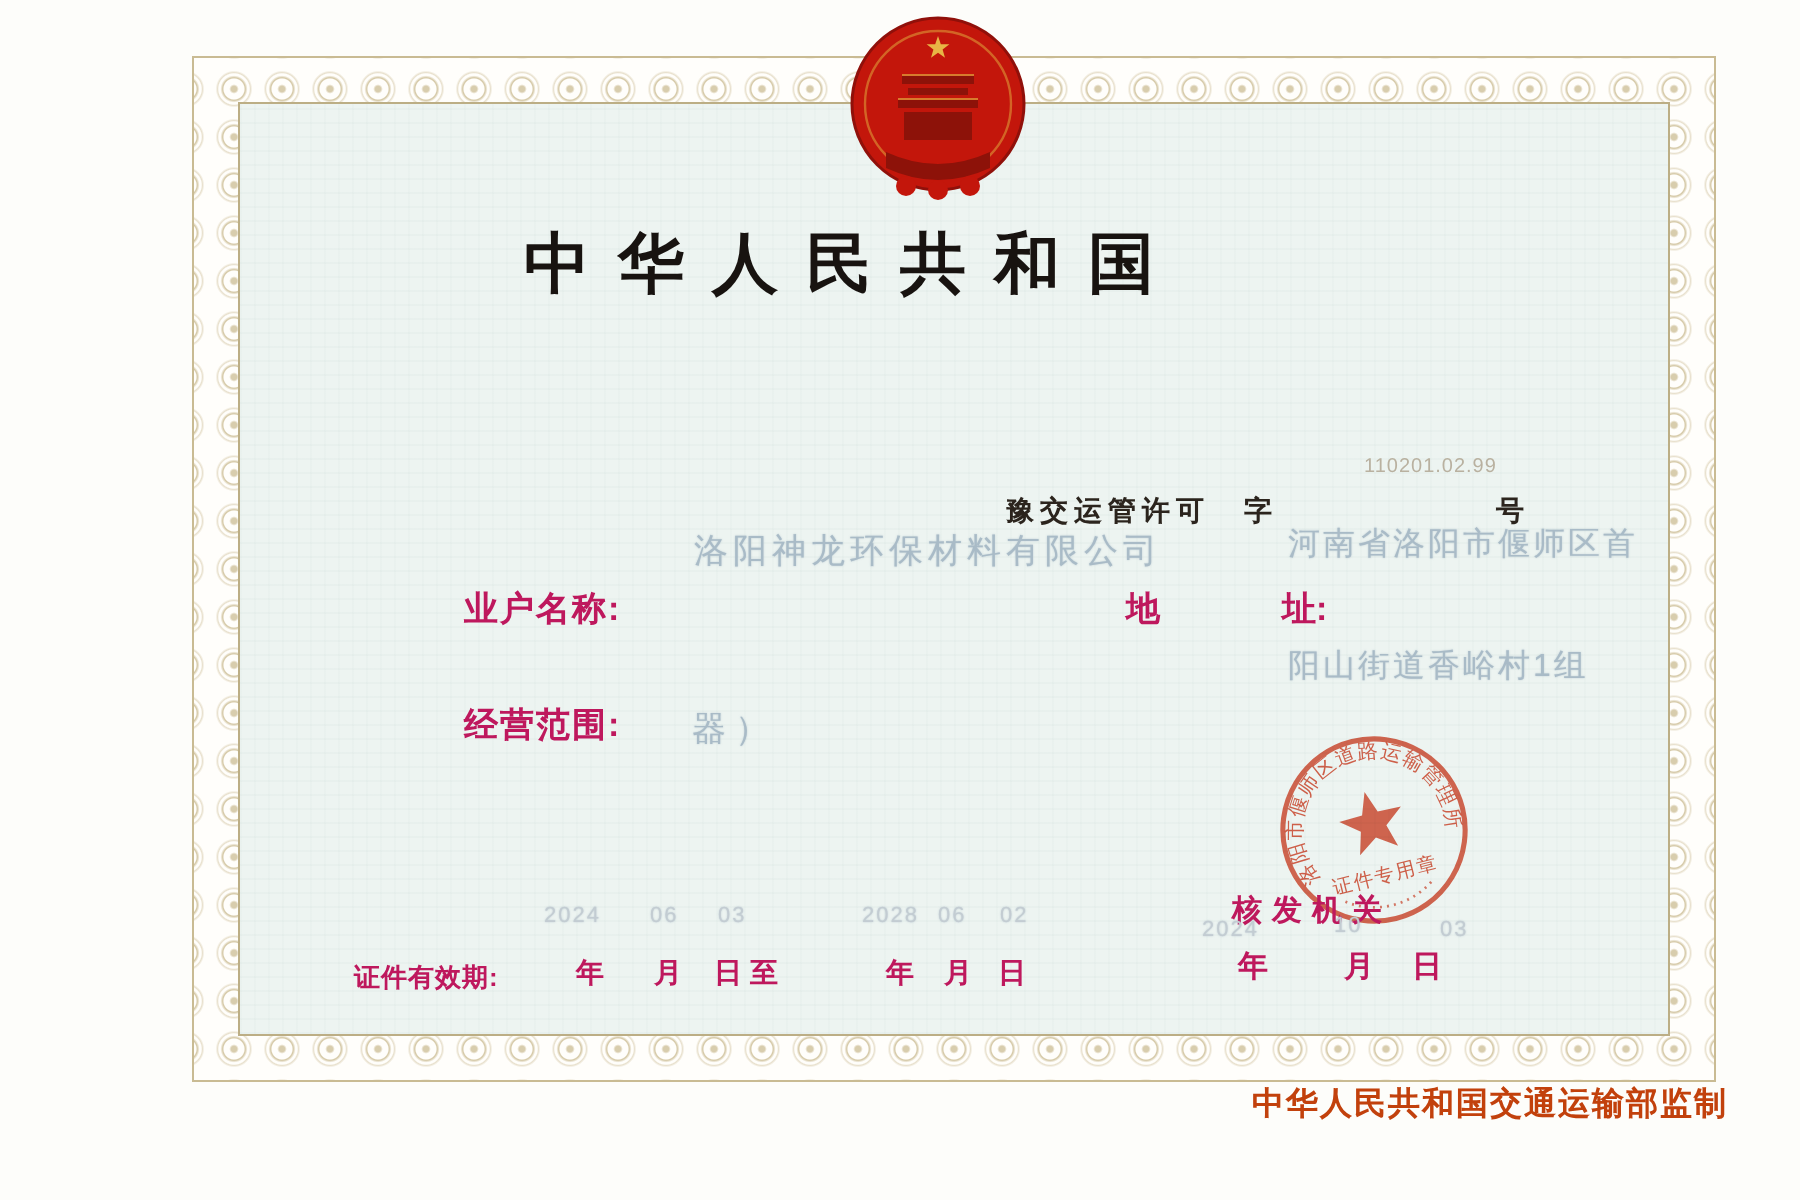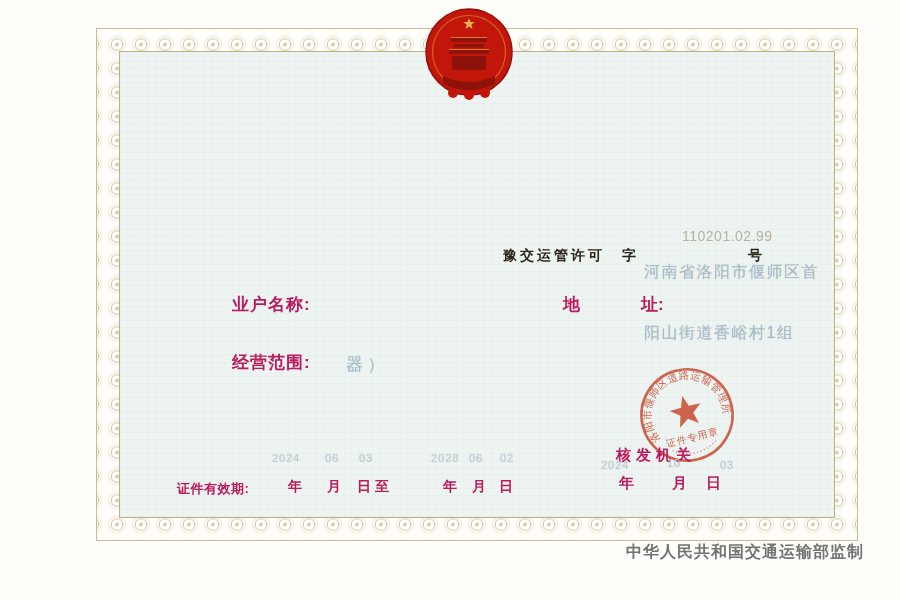--- a/index.html
+++ b/index.html
@@ -42,21 +42,21 @@
     color:#6b4a14;
     background:linear-gradient(180deg,#241505 6%,#63430f 32%,#c89a33 54%,#8a6519 70%,#2a1a06 96%);
     -webkit-background-clip:text;background-clip:text;-webkit-text-fill-color:transparent;
     text-shadow:0 0 0 rgba(0,0,0,0);
   }
 
   
   .permit-prefix{position:absolute;left:503px;top:247px;font-size:14px;font-weight:600;letter-spacing:3px;color:#2b241d;}
   .permit-zi{position:absolute;left:622px;top:247px;font-size:14px;font-weight:600;color:#2b241d;}
   .permit-hao{position:absolute;left:748px;top:247px;font-size:14px;font-weight:600;color:#2b241d;}
-  .print-code{position:absolute;left:682px;top:228px;font-size:14px;letter-spacing:.5px;color:#b9b1a0;}
+  .print-code{position:absolute;left:682px;top:228px;font-size:10px;letter-spacing:.5px;color:#b9b1a0;}
 
   
   .typed{color:#a9bbc7;text-shadow:0 0 1px rgba(150,172,188,.55);white-space:nowrap;}
   .name-value{position:absolute;left:347px;top:264px;font-size:17px;letter-spacing:2.5px;}
   .addr-line1{position:absolute;left:644px;top:262px;font-size:16px;letter-spacing:1.5px;}
   .addr-line2{position:absolute;left:644px;top:295px;font-size:16px;letter-spacing:1.5px;margin-top:28px;}
   .scope-line1{position:absolute;left:346px;top:326px;font-size:17px;letter-spacing:4.5px;}
   .scope-line2{position:absolute;left:346px;top:353px;font-size:17px;letter-spacing:4.5px;}
 
   
@@ -96,21 +96,21 @@
   .vf1{position:absolute;left:272px;top:452px;}
   .vf2{position:absolute;left:325px;top:452px;}
   .vf3{position:absolute;left:359px;top:452px;}
   .vf4{position:absolute;left:431px;top:452px;}
   .vf5{position:absolute;left:469px;top:452px;}
   .vf6{position:absolute;left:500px;top:452px;}
 
   
   .footer{
     position:absolute;left:626px;top:542px;
-    font-size:16px;font-weight:700;letter-spacing:1px;color:#737373;white-space:nowrap;
+    font-size:16px;font-weight:700;letter-spacing:1px;color:#c2410c;white-space:nowrap;
   }
 </style>
 </head>
 <body>
 
 <div class="certificate">
 
   <div class="frame-outer">
     <div class="frame-inner"></div>
   </div>
@@ -125,27 +125,29 @@
     <rect x="31" y="40" width="30" height="3.5" fill="#8d1209"></rect>
     <rect x="26" y="45" width="40" height="1.2" fill="#e0a63c" opacity=".7"></rect>
     <rect x="26" y="46" width="40" height="4" fill="#8d1209"></rect>
     <rect x="29" y="52" width="34" height="14" fill="#8d1209"></rect>
     <path d="M20 72 Q46 84 72 72 L72 80 Q46 92 20 80 Z" fill="#8d1209"></path>
     <circle cx="30" cy="89" r="5" fill="#c3160b"></circle>
     <circle cx="46" cy="91" r="5" fill="#c3160b"></circle>
     <circle cx="62" cy="89" r="5" fill="#c3160b"></circle>
   </svg>
 
+  <div class="nation-title">中华人民共和国</div>
 
   <span class="permit-prefix">豫交运管许可</span>
   <span class="permit-zi">字</span>
   <span class="permit-hao">号</span>
   <span class="print-code">110201.02.99</span>
 
   <span class="name-label label">业户名称:</span>
+  <span class="name-value typed">洛阳神龙环保材料有限公司</span>
 
   <span class="addr-label-left label">地</span>
   <span class="addr-label-right label">址:</span>
   <span class="addr-line1 typed">河南省洛阳市偃师区首</span>
   <span class="addr-line2 typed">阳山街道香峪村1组</span>
 
   <span class="scope-label label">经营范围:</span>
   <span class="scope-line2 typed">器）</span>
 
   <svg class="seal" viewBox="0 0 100 100" aria-hidden="true">

